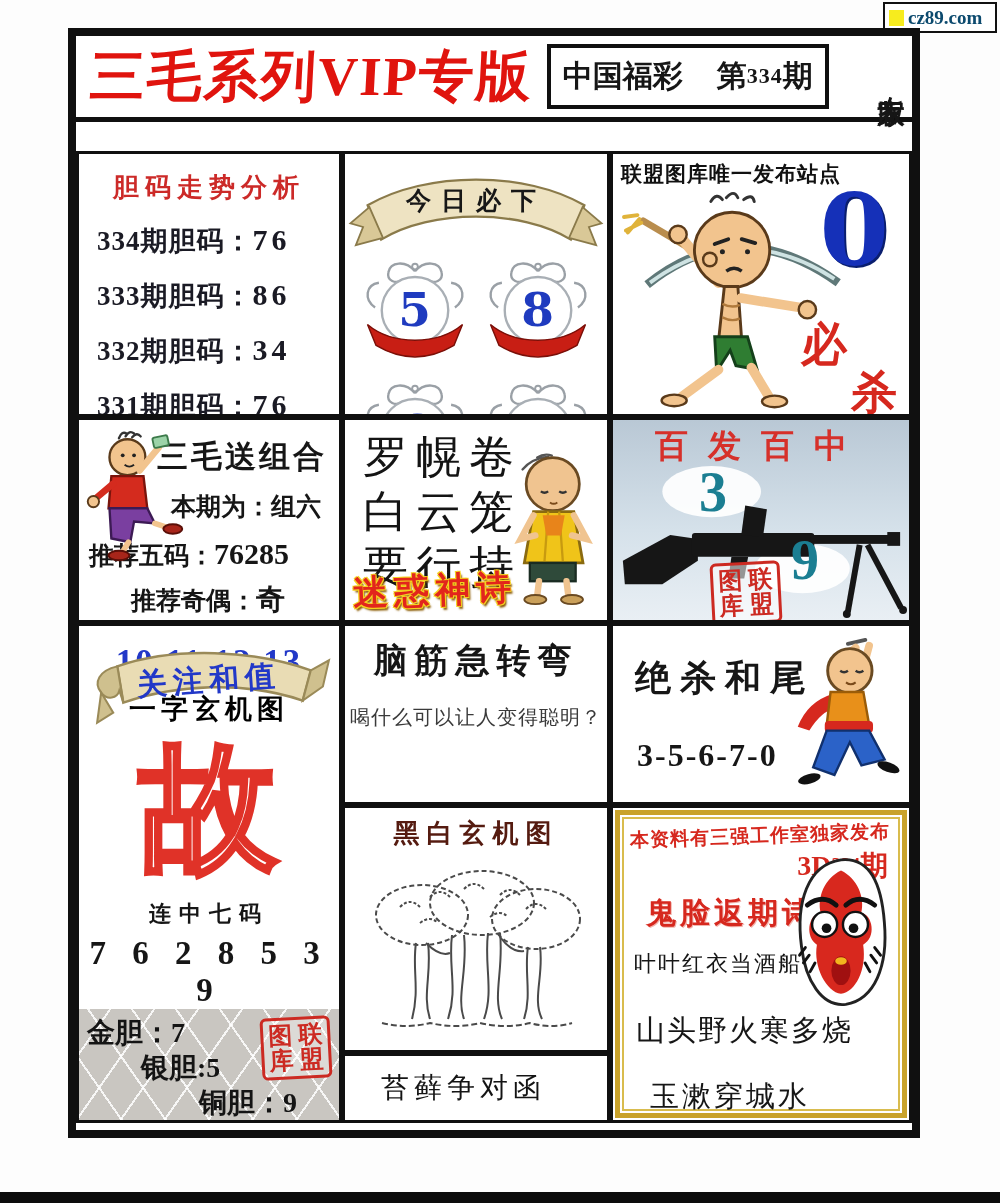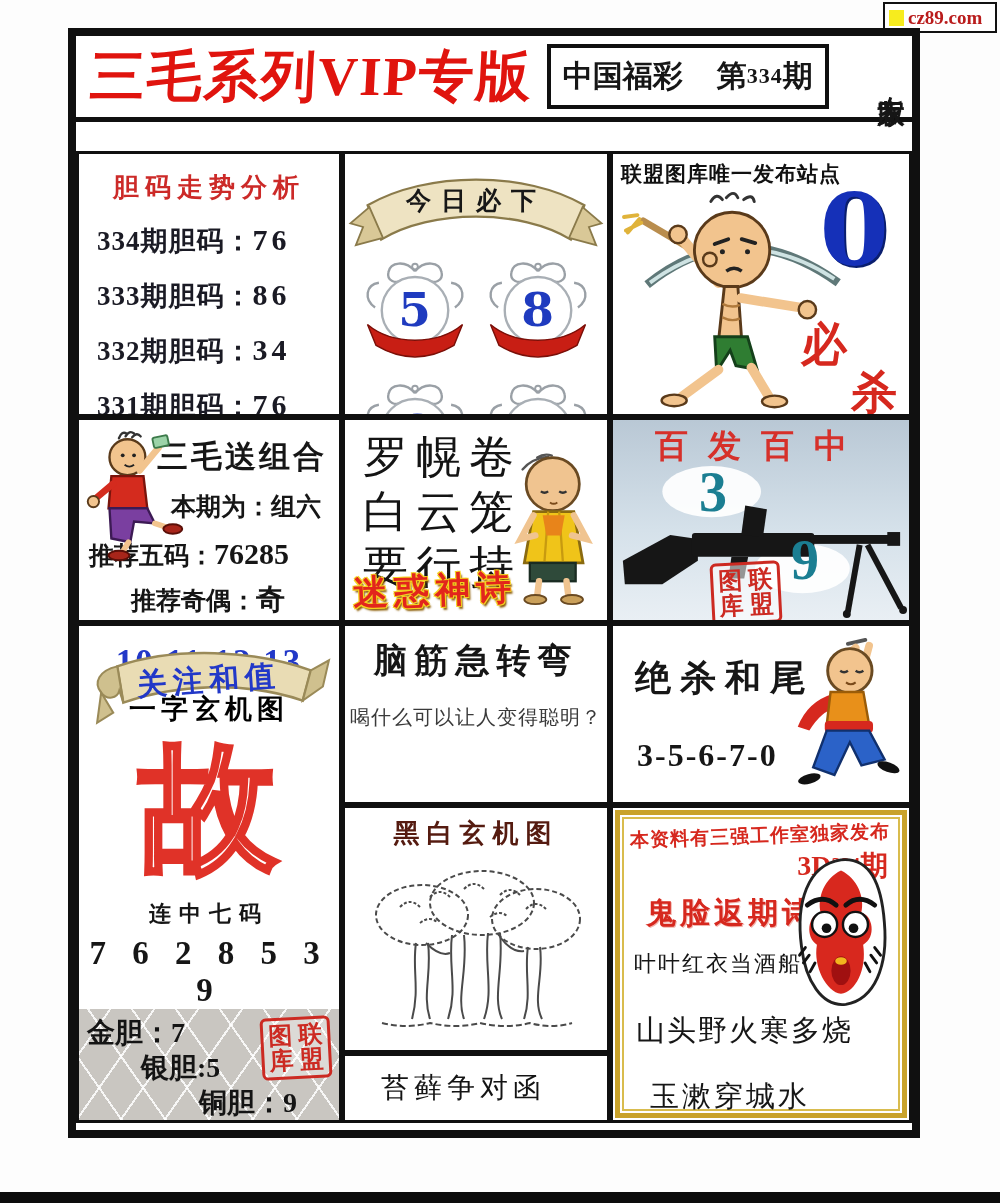--- a/index.html
+++ b/index.html
@@ -4,21 +4,21 @@
 <style>
   * { margin:0; padding:0; box-sizing:border-box; }
   html,body { width:1000px; height:1203px; background:#ffffff;
     font-family:"Liberation Serif","DejaVu Serif",serif; color:#161616; overflow:hidden; }
   .page { position:relative; width:1000px; height:1203px; background:#fdfdfd; }
 
   
   .badge { position:absolute; left:883px; top:2px; width:114px; height:31px;
     background:#fff; border:2px solid #111; display:flex; align-items:center; gap:4px; padding:0 4px; }
   .badge .sq { width:15px; height:16px; background:#f7ec1e; }
-  .badge .txt { color:#b91c1c; font-weight:bold; font-size:19px; font-family:"Liberation Serif",serif; }
+  .badge .txt { color:#0c4a6e; font-weight:bold; font-size:19px; font-family:"Liberation Serif",serif; }
 
   
   .sheet { position:absolute; left:68px; top:28px; width:852px; height:1110px;
     border:8px solid #101010; background:#fff; }
 
   .header { height:86px; border-bottom:5px solid #101010; display:flex; align-items:center; padding:0 6px 0 14px; }
   .main-title { color:#e0140e; font-weight:bold; font-size:55px; letter-spacing:2px;
     transform:skewX(-3deg); white-space:nowrap; flex:0 0 auto; }
   .issue-box { border:4px solid #101010; margin-left:14px; padding:8px 12px; display:flex;
     align-items:center; gap:34px; font-weight:bold; font-size:30px; white-space:nowrap; }

